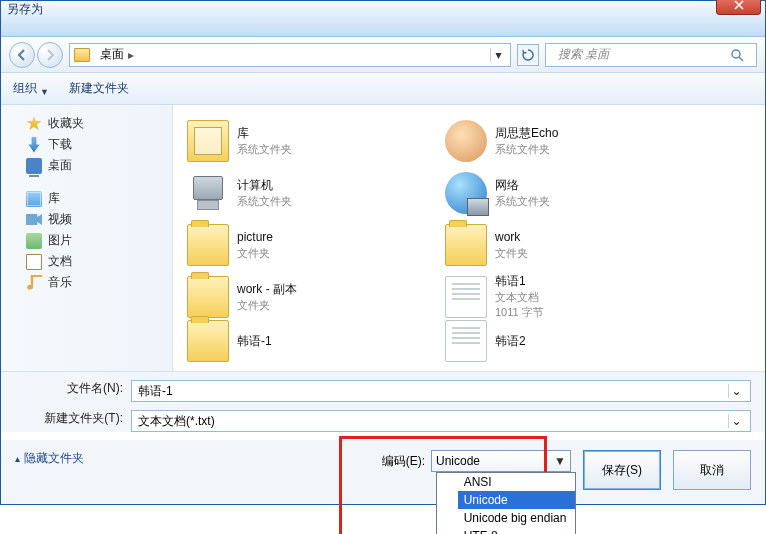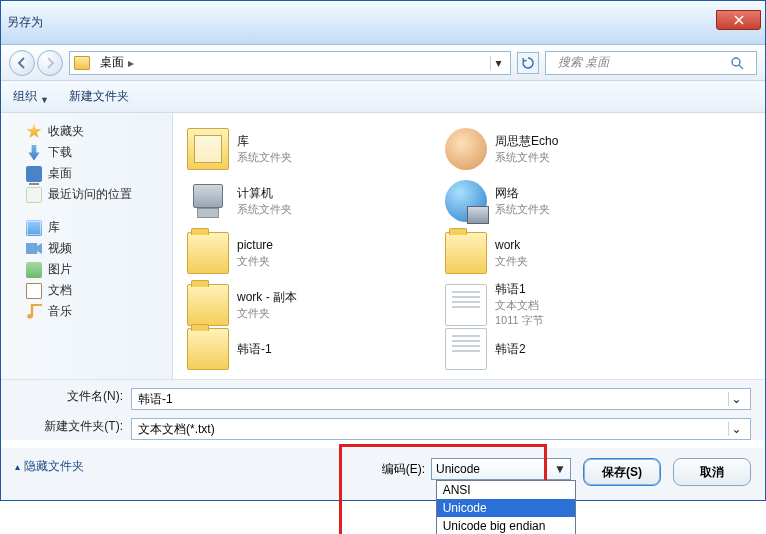--- a/index.html
+++ b/index.html
@@ -1,18 +1,18 @@
 <!DOCTYPE html>
 <html><head>
 <meta charset="utf-8">
 <style>
 * { margin: 0; padding: 0; box-sizing: border-box; font-family: "Microsoft YaHei", "Segoe UI", Tahoma, sans-serif; font-size: 12px; }
 body { background: #fff; width: 766px; height: 534px; overflow: hidden; }
 .dialog { width: 766px; border: 1px solid #1e5aa0; background: #fff; }
-.titlebar { height: 44px; background: linear-gradient(to bottom, #f4f9ff 0%, #dcebfa 50%, #c2dcf5 100%); display: flex; align-items: center; padding: 0 0 0 6px; border-bottom: 1px solid #a0c0e0; }
+.titlebar { height: 36px; background: linear-gradient(to bottom, #f4f9ff 0%, #dcebfa 50%, #c2dcf5 100%); display: flex; padding: 0 0 0 6px; border-bottom: 1px solid #a0c0e0; }
 .titlebar .title { color: #1a3a6a; font-weight: normal; flex: 1; }
 .titlebar .close { width: 45px; height: 20px; background: linear-gradient(to bottom,#e67a6a,#c84030); border: 1px solid #8a2a20; border-radius: 0 0 3px 3px; display: flex; align-items: center; justify-content: center; margin-right: 4px; margin-top: -6px; }
 .titlebar .close svg { width: 10px; height: 10px; }
 .navbar { height: 36px; background: linear-gradient(to bottom,#fdfefe,#e6eef7); border-bottom: 1px solid #c7d6e8; display: flex; align-items: center; padding: 0 8px; gap: 6px; }
 .navbtn-group { display: flex; gap: 2px; }
 .navbtn { width: 26px; height: 26px; border-radius: 50%; background: radial-gradient(circle at 30% 30%, #fff, #cfe0ef); border: 1px solid #9ab7d4; display: flex; align-items: center; justify-content: center; }
 .navbtn svg { width: 12px; height: 12px; }
 .addr { flex: 1; height: 24px; background: #fff; border: 1px solid #9ab7d4; display: flex; align-items: center; padding: 0 4px; }
 .addr .folder-icon { width: 16px; height: 14px; background: linear-gradient(#ffe9a6,#f3c24a); border:1px solid #c99a2e; border-radius:1px; margin-right: 6px; }
 .addr .crumb { padding: 0 4px; }
@@ -67,23 +67,23 @@
 .row .field .drop { margin-left:auto; width:16px; text-align:center; color:#222; border-left:1px solid #c3d3e3; }
 .footer { display:flex; align-items:flex-start; padding: 10px 14px 14px; gap:12px; background:#f2f6fa; }
 .footer .hide { display:flex; align-items:center; gap:4px; color:#1a4a8a; }
 .footer .hide .chev { color:#1a4a8a; font-size:10px; }
 .footer .spacer { flex:1; }
 .encoding-wrap { display:flex; align-items:flex-start; gap:6px; position:relative; }
 .encoding-wrap .lbl { padding-top:3px; }
 .encoding-select { width:140px; height:22px; border:1px solid #7a9ac0; background:linear-gradient(#fff,#eef4fa); padding:0 4px; display:flex; align-items:center; color:#000; }
 .encoding-select .drop { margin-left:auto; color:#333; }
 .encoding-list { position:absolute; top:22px; left:54px; width:140px; border:1px solid #6a7a90; background:#fff; z-index:5; }
-.encoding-list .opt { padding:2px 6px; color:#000; }
+.encoding-list .opt { padding:2px 6px; color:#000;margin-left:21px; }
 .encoding-list .opt.sel { background:#2a70d6; color:#fff; }
-.btn { width:78px; height:28px; border:1px solid #8aa3be; background:linear-gradient(#fdfdfd,#e4ecf4); border-radius:8px; display:flex; align-items:center; justify-content:center;font-weight:bold; }
+.btn { width:78px; height:40px; border:1px solid #8aa3be; background:linear-gradient(#fdfdfd,#e4ecf4); border-radius:0; display:flex; align-items:center; justify-content:center; }
 .btn.default { border-color:#3a86d0; box-shadow:0 0 0 1px #7fb5e8 inset; }
 .redbox { position:absolute; border:3px solid #e02020; pointer-events:none; }
 .rel { position:relative; }
 </style>
 </head>
 <body>
 
 <div class="dialog">
   <div class="titlebar">
     <span class="title">另存为</span>
@@ -150,25 +150,20 @@
         <div class="item">
             <span class="exp"></span>
             <span class="ico ico-dl"></span>
             <span>下载</span>
           </div>
         <div class="item">
             <span class="exp"></span>
             <span class="ico ico-desk"></span>
             <span>桌面</span>
           </div>
-        <div class="item">
-            <span class="exp"></span>
-            <span class="ico ico-recent"></span>
-            <span>最近访问的位置</span>
-          </div>
       </div>
       <div class="group">
         <div class="item">
             <span class="exp"></span>
             <span class="ico ico-lib"></span>
             <span>库</span>
           </div>
         <div class="item">
             <span class="exp"></span>
             <span class="ico ico-video"></span>

